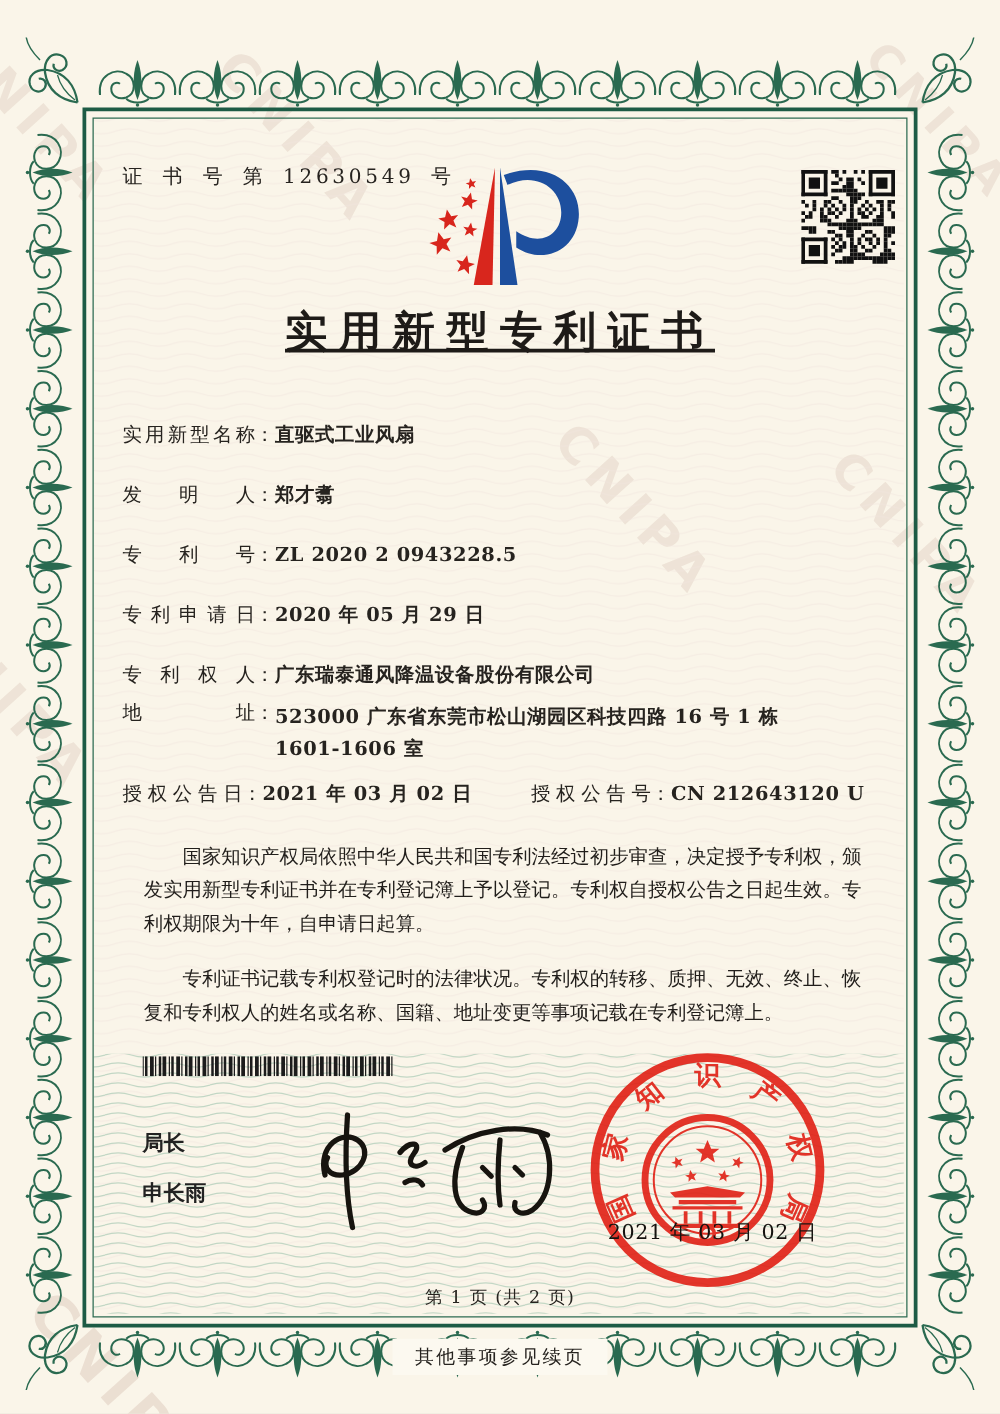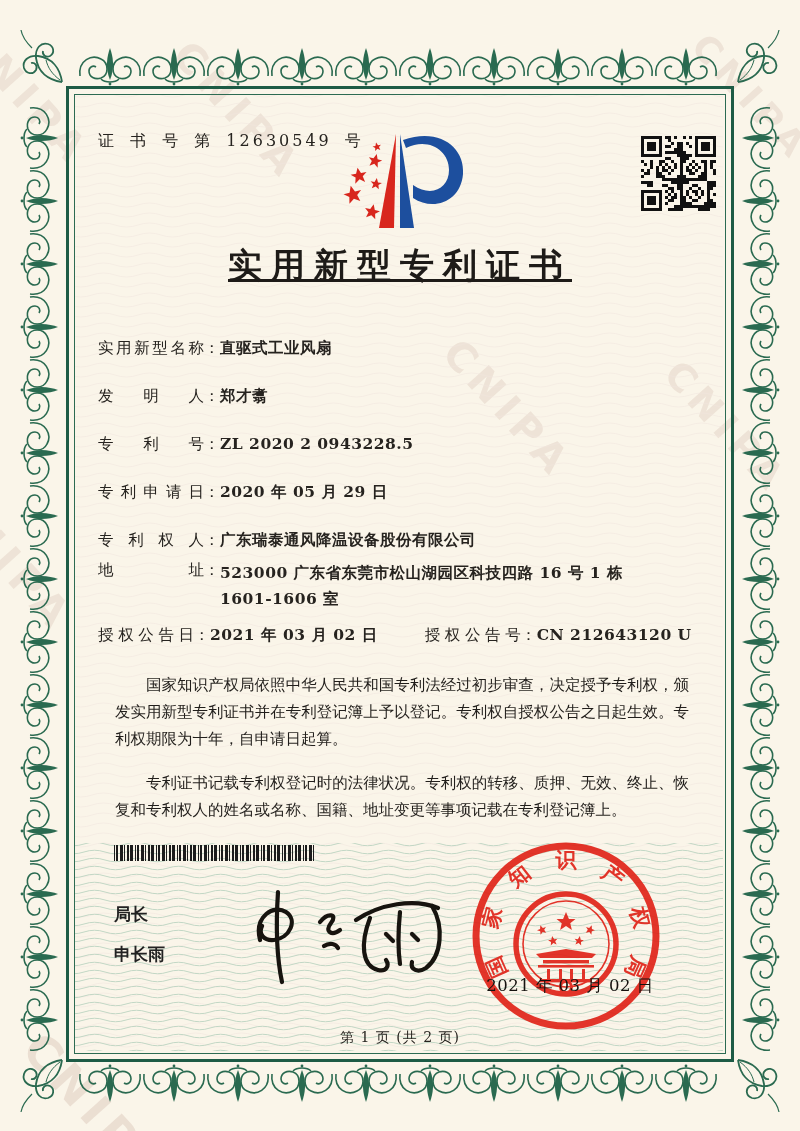--- a/index.html
+++ b/index.html
@@ -553,14 +553,15 @@
         <circle cy="43" r="5.5" stroke-width="3"></circle>
       </g>
     </g>
     <defs>
       <path id="sealStar" d="M0,-10 L2.94,-3.09 L9.51,-3.09 L4.26,1.18 L5.88,8.09 L0,4 L-5.88,8.09 L-4.26,1.18 L-9.51,-3.09 L-2.94,-3.09 Z"></path>
     </defs>
   </svg>
   <div class="seal-date">2021 年 03 月 02 日</div>
 
   <div class="pageinfo">第 1 页 (共 2 页)</div>
+  <div class="footnote">其他事项参见续页</div>
 
 </div>
 
 </body></html>

